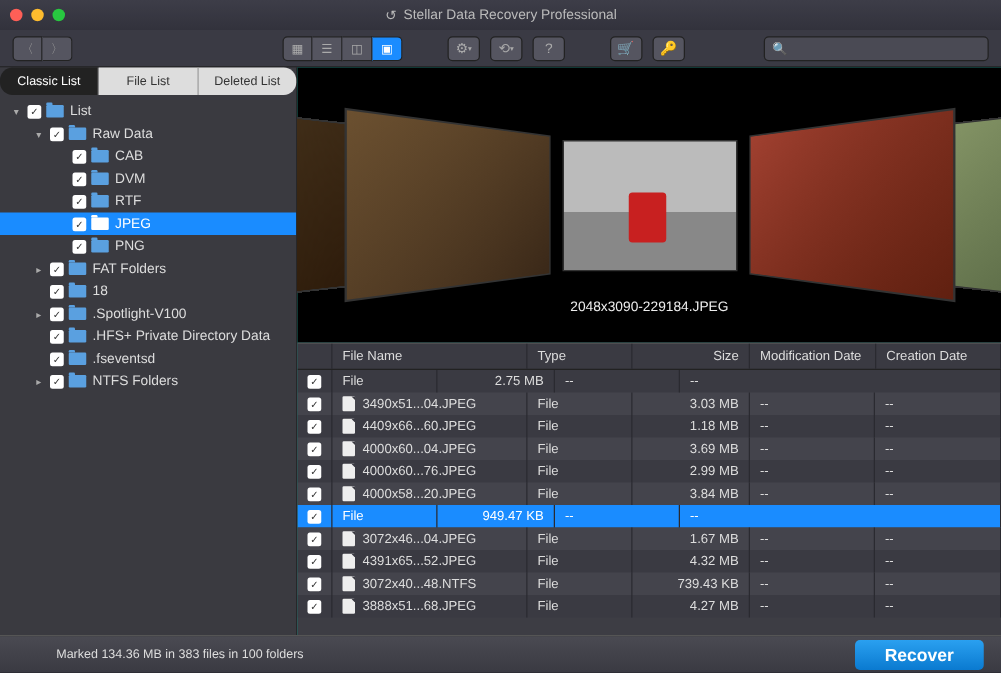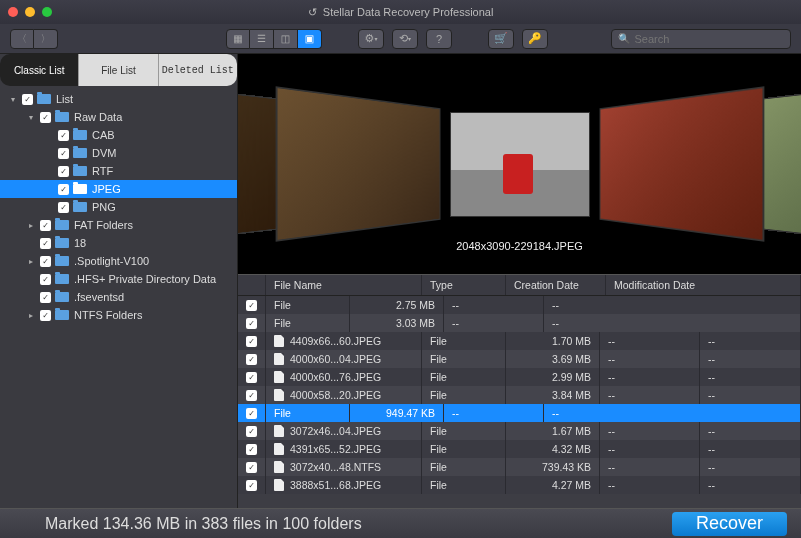--- a/index.html
+++ b/index.html
@@ -26,24 +26,24 @@
 .view-btn.active { background: #1a8cff; color: #fff; }
 .tool-btn { width: 26px; height: 20px; background: #555560; border: 1px solid #222; border-radius: 4px; display: flex; align-items: center; justify-content: center; color: #aaa; font-size: 11px; cursor: pointer; }
 .search { flex: 1; max-width: 180px; margin-left: auto; height: 20px; background: #4a4a54; border: 1px solid #222; border-radius: 4px; display: flex; align-items: center; padding: 0 6px; color: #888; }
 .search input { background: none; border: none; outline: none; color: #ddd; font-size: 11px; width: 100%; margin-left: 4px; }
 
 
 .main { display: flex; height: 454px; }
 
 
 .sidebar { width: 238px; background: #3a3a40; border-right: 1px solid #222; display: flex; flex-direction: column; }
-.list-tabs { display: flex; height: 32px; justify-content: center; }
+.list-tabs { display: flex; height: 22px; justify-content: center; }
 .list-tab { flex: 1; background: #ddd; color: #333; font-size: 10px; display: flex; align-items: center; justify-content: center; cursor: pointer; border-right: 1px solid #999; }
 .list-tab.active { background: #222; color: #fff; border-radius: 10px 0 0 10px; }
-.list-tab:last-child { border-radius: 0 10px 10px 0; border-right: none; font-family: Liberation Mono, monospace; }
+.list-tab:last-child { border-radius: 0 10px 10px 0; border-right: none; }
 .tree { flex: 1; overflow-y: auto; padding: 4px 0; }
 .tree-item { display: flex; align-items: center; height: 18px; padding-left: 8px; cursor: pointer; white-space: nowrap; font-size: 11px; }
 .tree-item.selected { background: #1a8cff; color: #fff; }
 .caret { width: 10px; display: inline-flex; justify-content: center; color: #aaa; font-size: 8px; }
 .chk { width: 11px; height: 11px; background: #fff; border-radius: 2px; margin: 0 4px; display: inline-flex; align-items: center; justify-content: center; font-size: 8px; color: #333; }
 .folder { width: 14px; height: 10px; background: #5aa0e0; border-radius: 1px; margin-right: 5px; position: relative; }
 .folder::before { content:''; position:absolute; top:-2px; left:0; width:5px; height:2px; background:#5aa0e0; border-radius:1px 1px 0 0; }
 .tree-item.selected .folder { background:#fff; }
 .tree-item.selected .folder::before { background:#fff; }
 
@@ -74,22 +74,22 @@
 .trow:nth-child(even) { background: #44444c; }
 .trow.selected { background: #1a8cff; }
 .trow.selected .td { color: #fff; }
 .file-icon { width: 10px; height: 12px; background: #eee; margin-right: 6px; position: relative; border-radius: 1px; flex-shrink:0; }
 .file-icon::after { content:''; position:absolute; top:0; right:0; width:3px; height:3px; background: #3a3a42; clip-path: polygon(100% 0,0 0,100% 100%); }
 .td .chk { margin: 0; }
 .tname { overflow: hidden; text-overflow: ellipsis; white-space: nowrap; }
 
 
 .footer { height: 30px; background: linear-gradient(#4a4a52,#3a3a42); border-top: 1px solid #555; display: flex; align-items: center; padding: 0 14px; }
-.status { color: #ddd; font-size: 16px; padding-left: 31px; }
-.recover-btn { margin-left: auto; background: linear-gradient(#2aa0f0,#0a7ad0); color: #fff; height: 24px; padding: 0 24px; border-radius: 4px; border: none; font-size: 18px; cursor: pointer; }
+.status { color: #ddd; font-size: 10px; padding-left: 31px; }
+.recover-btn { margin-left: auto; background: linear-gradient(#2aa0f0,#0a7ad0); color: #fff; height: 24px; padding: 0 24px; border-radius: 4px; border: none; font-size: 14px; cursor: pointer; font-weight: bold; }
 
 
 .table::-webkit-scrollbar, .tree::-webkit-scrollbar { width: 12px; }
 .table::-webkit-scrollbar-track, .tree::-webkit-scrollbar-track { background: #2a2a30; }
 .table::-webkit-scrollbar-thumb, .tree::-webkit-scrollbar-thumb { background: #5a5a64; border-radius: 6px; border: 2px solid #2a2a30; }
 </style>
 </head>
 <body>
 
 <div class="titlebar">
@@ -117,21 +117,20 @@
   </div>
   <div style="width:20px"></div>
   <div class="tool-btn">⚙<span style="font-size:6px">▾</span></div>
   <div class="tool-btn">⟲<span style="font-size:6px">▾</span></div>
   <div class="tool-btn">?</div>
   <div style="width:20px"></div>
   <div class="tool-btn">🛒</div>
   <div class="tool-btn">🔑</div>
   <div class="search">
     <span style="font-size:10px">🔍</span>
-    <input placeholder="Search" style="">
   </div>
 </div>
 
 <div class="main">
   <div class="sidebar">
     <div class="list-tabs" id="list-tabs">
         <div class="list-tab active">Classic List</div>
         <div class="list-tab">File List</div>
         <div class="list-tab">Deleted List</div>
       </div>
@@ -225,52 +224,57 @@
       <div class="cf-item cf-right2"></div>
       <div class="cf-item cf-right1"></div>
       <div class="cf-item cf-center"></div>
       <div class="cf-label">2048x3090-229184.JPEG</div>
     </div>
     <div class="table">
       <div class="thead">
         <div class="th c-chk"></div>
         <div class="th c-name">File Name</div>
         <div class="th c-type">Type</div>
+        <div class="th c-size">Size</div>
+        <div class="th c-mdate">Modification Date</div>
         <div class="th c-cdate">Creation Date</div>
-        <div class="th c-mdate">Modification Date</div>
       </div>
       <div id="tbody">
           <div class="trow">
             <div class="td c-chk">
               <span class="chk">✓</span>
             </div>
             <div class="td c-type">File</div>
             <div class="td c-size">2.75 MB</div>
             <div class="td c-cdate">--</div>
             <div class="td c-mdate">--</div>
           </div>
           <div class="trow">
             <div class="td c-chk">
               <span class="chk">✓</span>
             </div>
+            <div class="td c-name">
+              <span class="file-icon"></span>
+              <span class="tname">3490x51...04.JPEG</span>
+            </div>
             <div class="td c-type">File</div>
             <div class="td c-size">3.03 MB</div>
             <div class="td c-cdate">--</div>
             <div class="td c-mdate">--</div>
           </div>
           <div class="trow">
             <div class="td c-chk">
               <span class="chk">✓</span>
             </div>
             <div class="td c-name">
               <span class="file-icon"></span>
               <span class="tname">4409x66...60.JPEG</span>
             </div>
             <div class="td c-type">File</div>
-            <div class="td c-size">1.70 MB</div>
+            <div class="td c-size">1.18 MB</div>
             <div class="td c-cdate">--</div>
             <div class="td c-mdate">--</div>
           </div>
           <div class="trow">
             <div class="td c-chk">
               <span class="chk">✓</span>
             </div>
             <div class="td c-name">
               <span class="file-icon"></span>
               <span class="tname">4000x60...04.JPEG</span>

